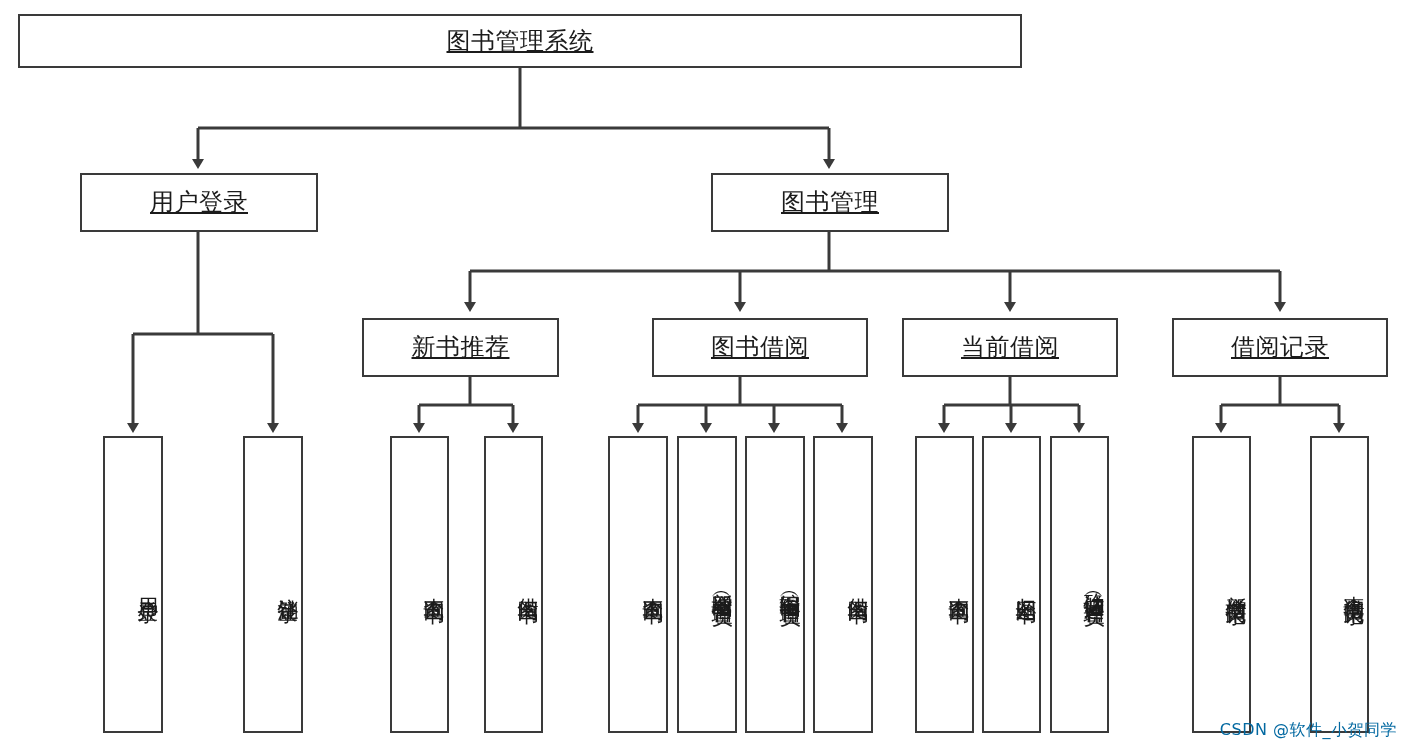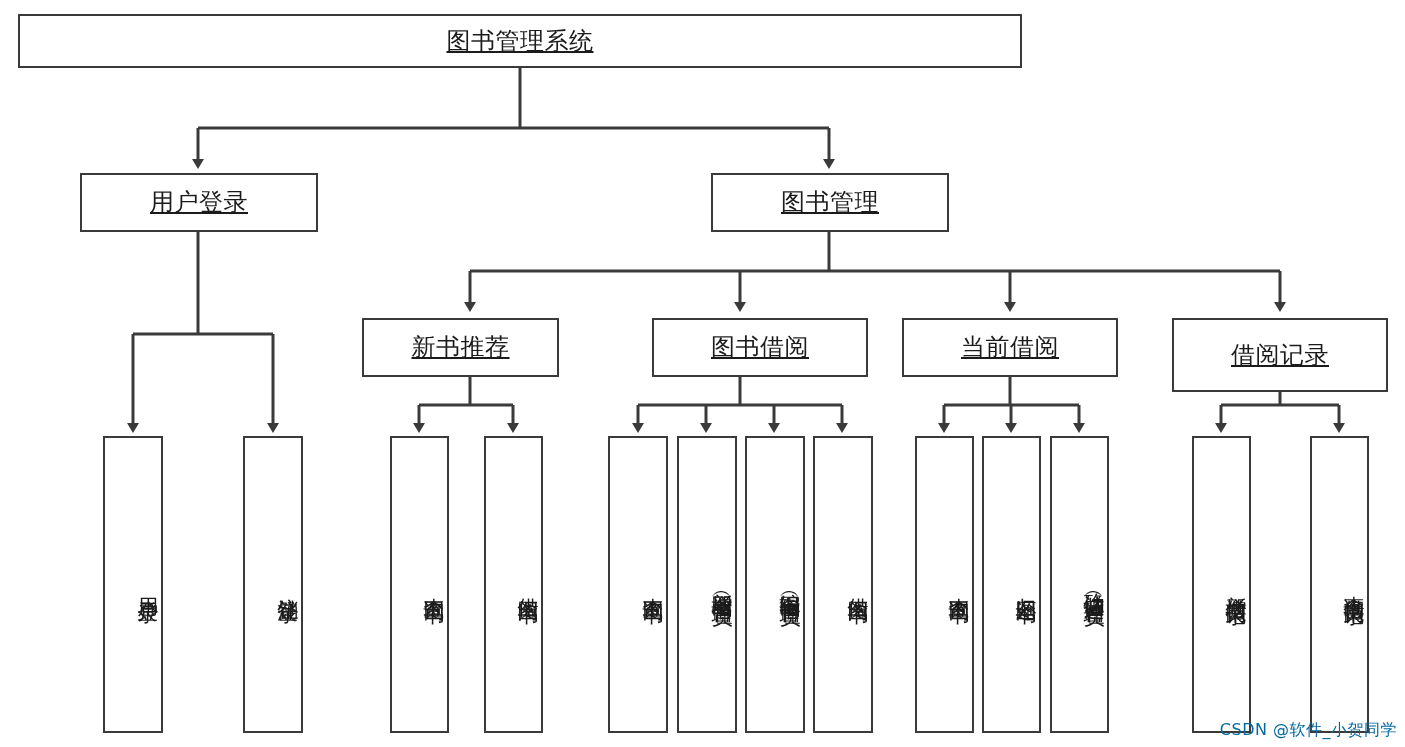--- a/index.html
+++ b/index.html
@@ -136,21 +136,21 @@
 
   <div class="node horiz" style="left:362px; top:318px; width:197px; height:59px;">
     <span>新书推荐</span>
   </div>
   <div class="node horiz" style="left:632px; top:318px; width:216px; height:59px;margin-left:20px;">
     <span>图书借阅</span>
   </div>
   <div class="node horiz" style="left:902px; top:318px; width:216px; height:59px;text-align:center;">
     <span>当前借阅</span>
   </div>
-  <div class="node horiz" style="left:1172px; top:318px; width:216px; height:74px;">
+  <div class="node horiz" style="left:1172px; top:318px; width:216px; height:59px;">
     <span>借阅记录</span>
   </div>
 
   <div class="node vert" style="left:103px; top:436px; width:60px; height:297px;">
     <span>用户登录</span>
   </div>
   <div class="node vert" style="left:243px; top:436px; width:60px; height:297px;">
     <span>注销登录</span>
   </div>
 

